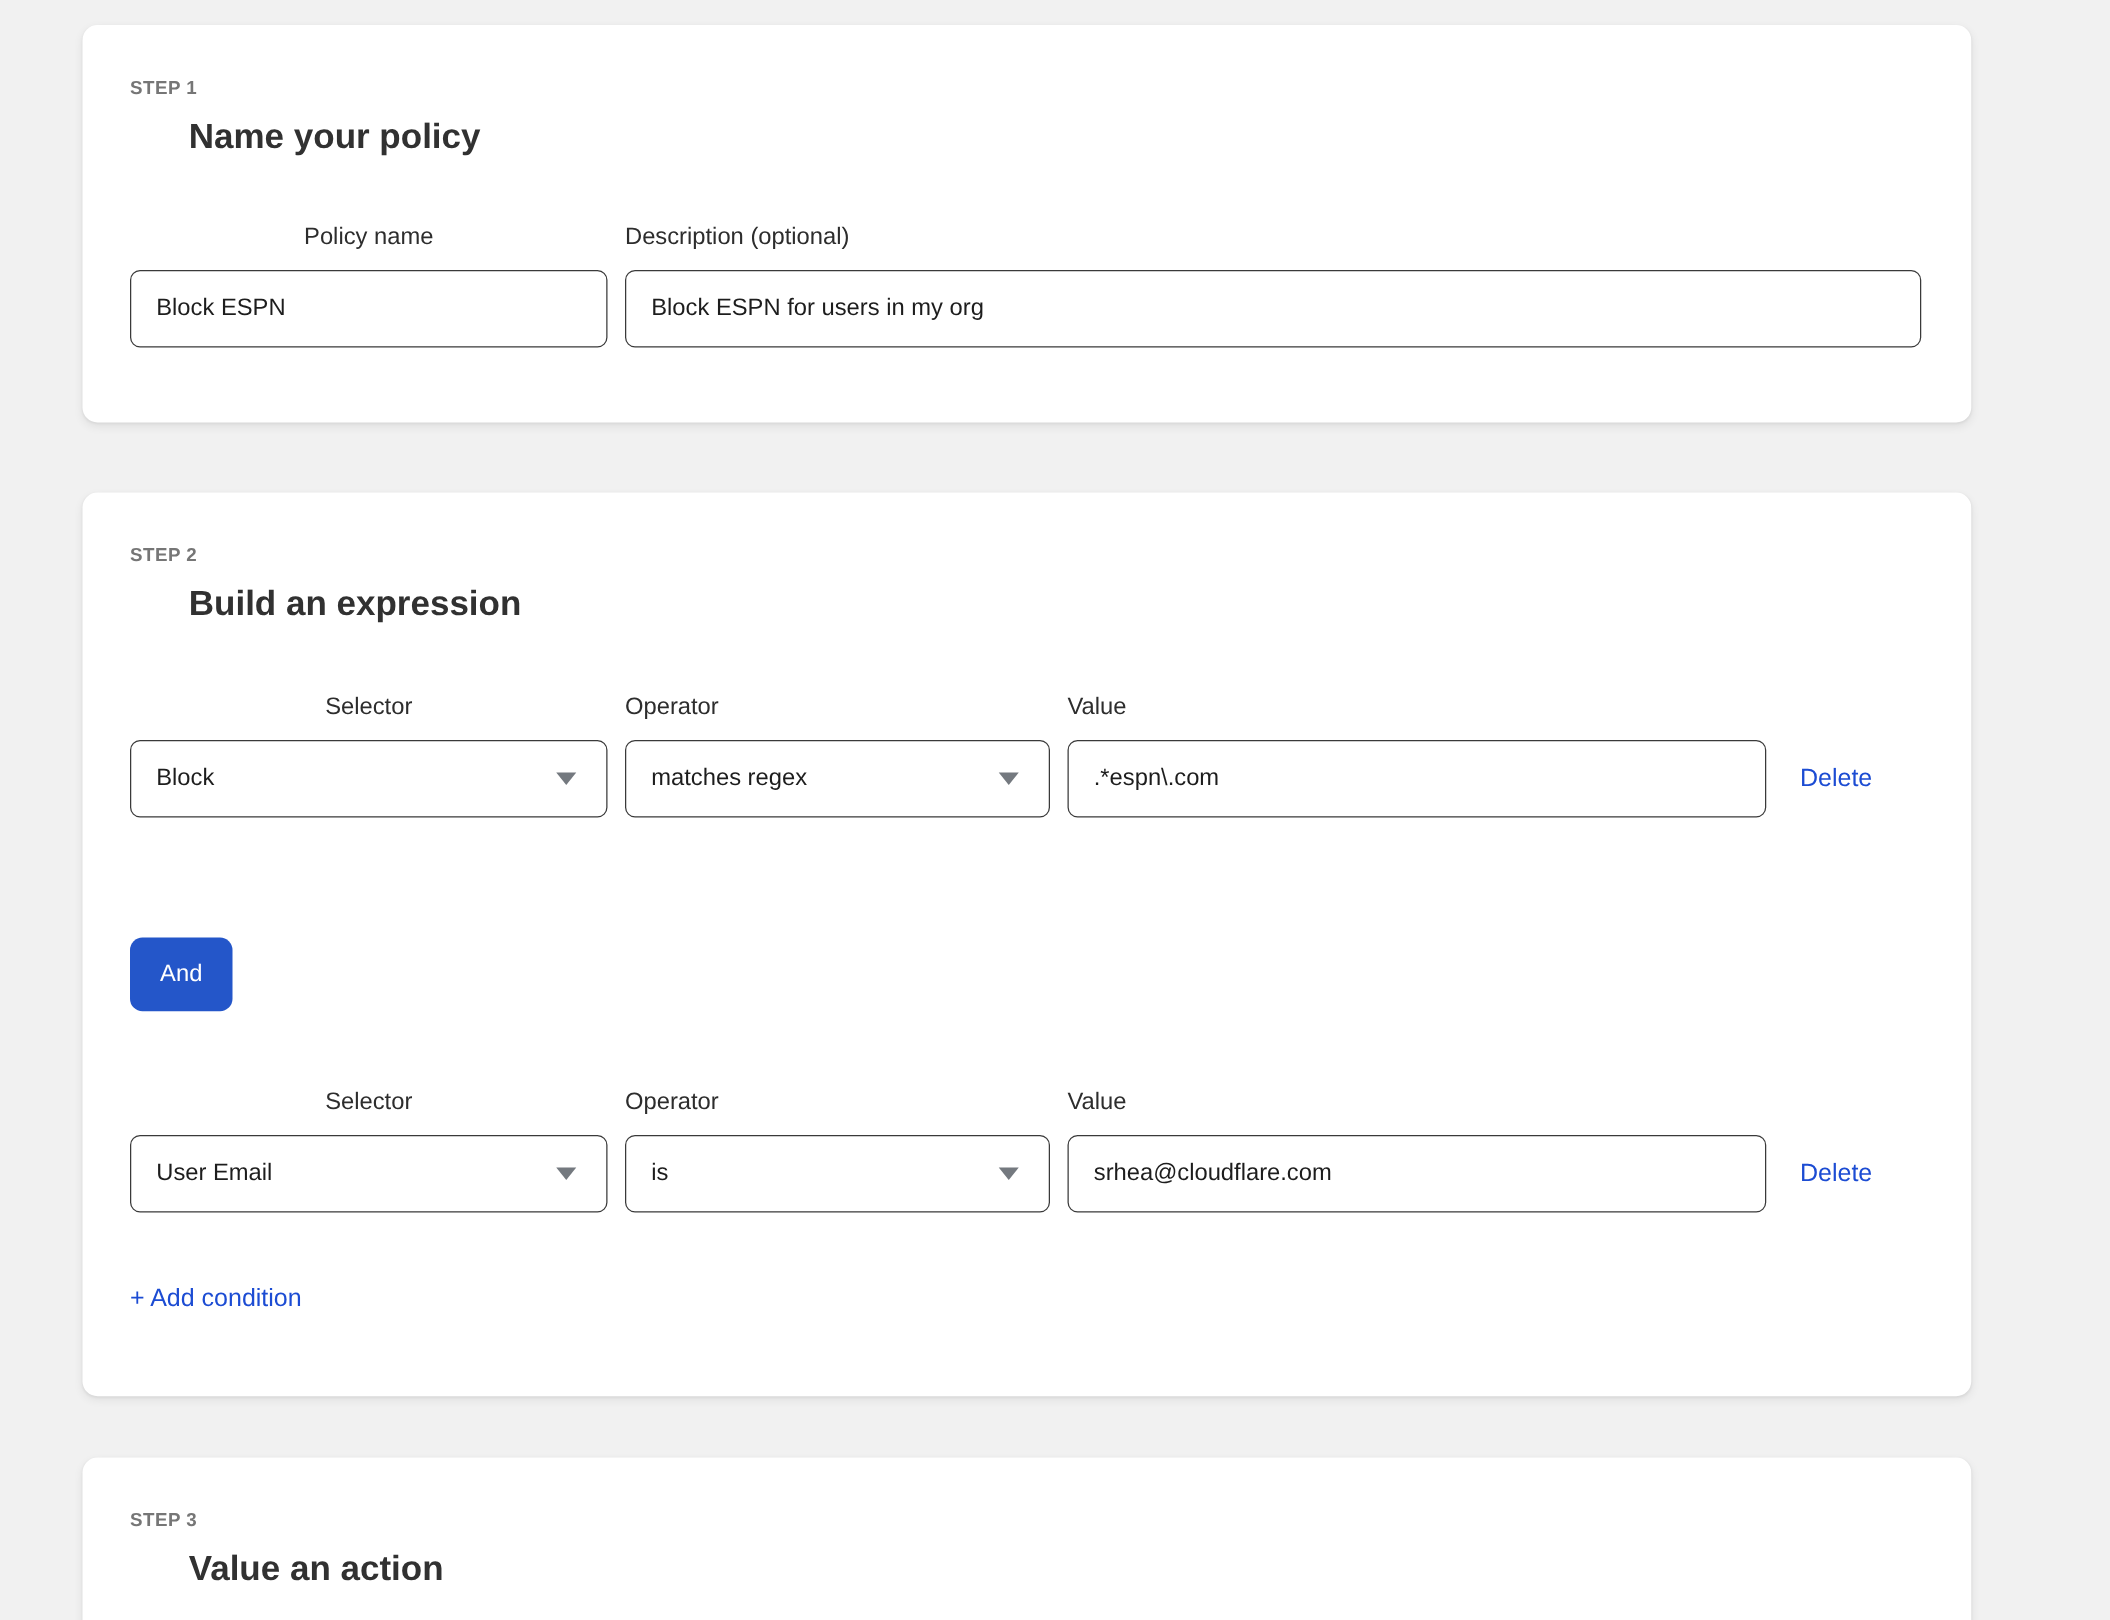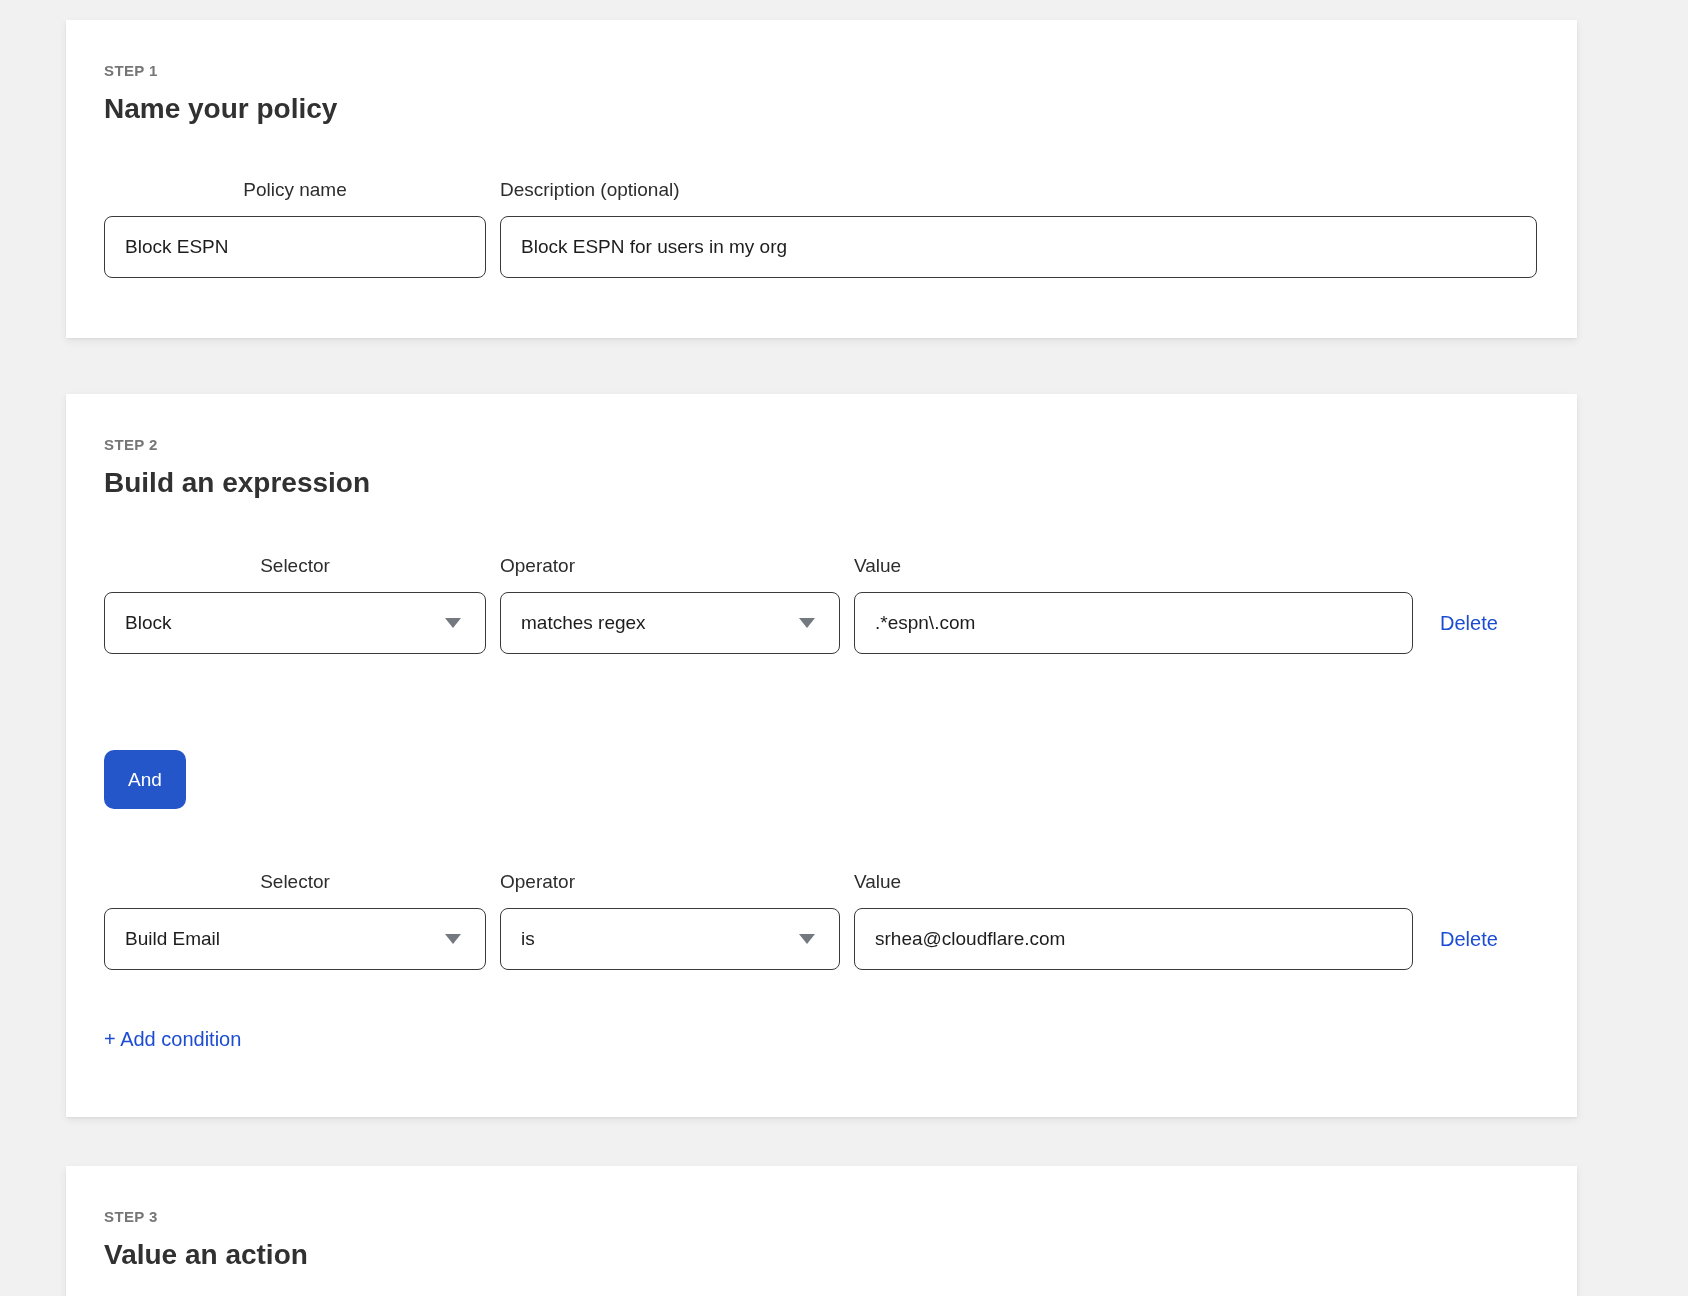--- a/index.html
+++ b/index.html
@@ -7,38 +7,39 @@
     width: 1688px; height: 1296px;
     overflow: hidden;
     background: #f1f1f1;
     font-family: "Liberation Sans", "DejaVu Sans", sans-serif;
     color: #2f2f2f;
   }
   .page { padding-top: 20px; padding-left: 66px; }
   .card {
     width: 1511px;
     background: #ffffff;
-    border-radius: 0;
+    border-radius: 12px;
     box-shadow: 0 1px 2px rgba(0,0,0,0.05), 0 3px 8px rgba(0,0,0,0.07);
     padding: 42px 40px 40px 38px;
   }
   .card-step1 { height: 318px; }
   .card-step2 { height: 723px; margin-top: 56px; }
   .card-step3 { height: 240px; margin-top: 49px; }
   .step-label {
     font-size: 15px;
     font-weight: bold;
     letter-spacing: 0.4px;
     color: #767676;
   }
   .card-title {
     margin-top: 14px;
     font-size: 28px;
     font-weight: bold;
     color: #313131;
+    margin-left: 47px;
   }
   .fields-row { display: flex; gap: 14px; margin-top: 54px; }
   .expr-row { display: flex; gap: 14px; align-items: flex-end; }
   .row-1 { margin-top: 56px; }
   .row-2 { margin-top: 62px; }
   .field { display: flex; flex-direction: column; }
   .field-label {
     font-size: 19px;
     color: #2d2d2d;
     margin-bottom: 15px;
@@ -149,21 +150,21 @@
     </div>
 
     
     <button class="btn-and">And</button>
 
     
     <div class="expr-row row-2">
       <div class="field w-selector">
         <label class="field-label">Selector</label>
         <div class="dropdown">
-          <span>Build Email</span>
+          <span>User Email</span>
           <span class="dd-arrow"></span>
         </div>
       </div>
       <div class="field w-operator">
         <label class="field-label">Operator</label>
         <div class="dropdown">
           <span>is</span>
           <span class="dd-arrow"></span>
         </div>
       </div>

